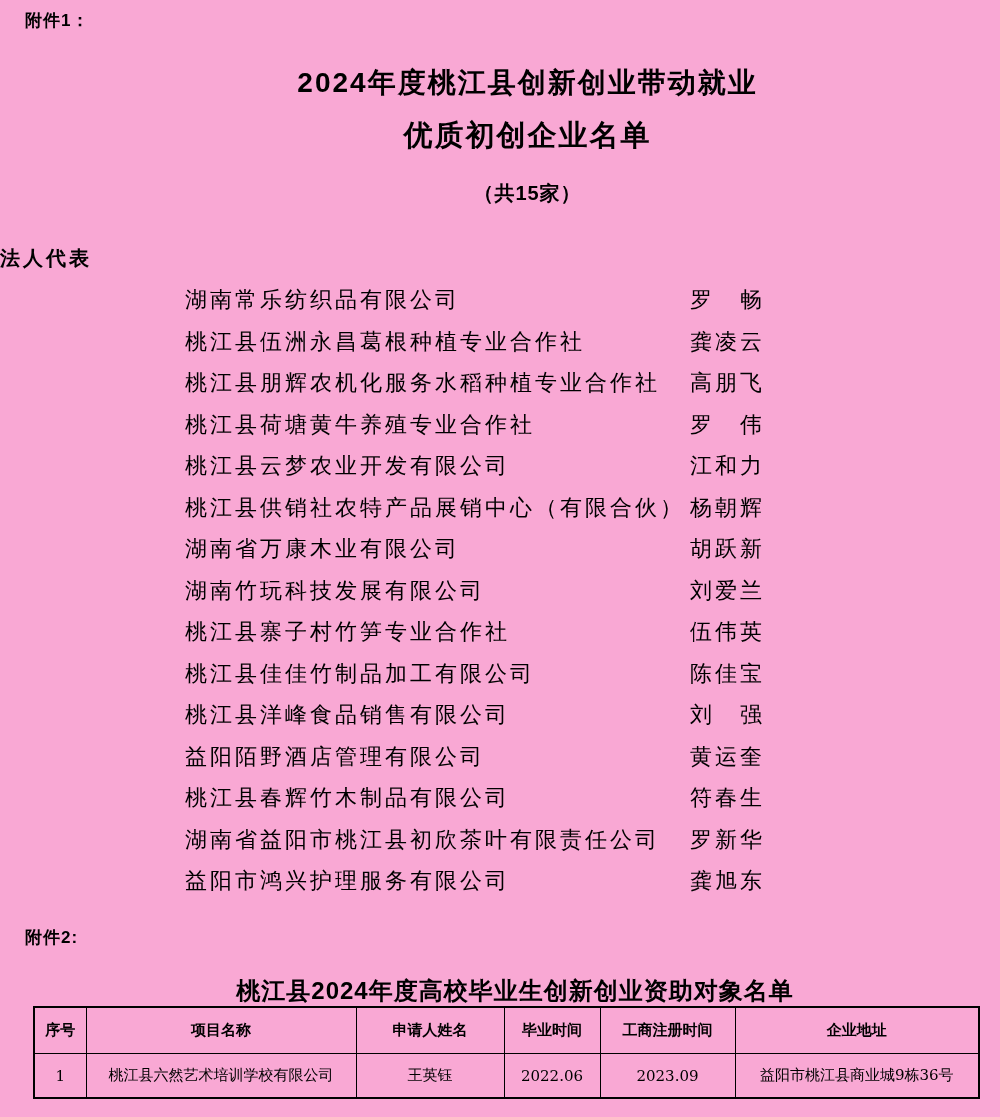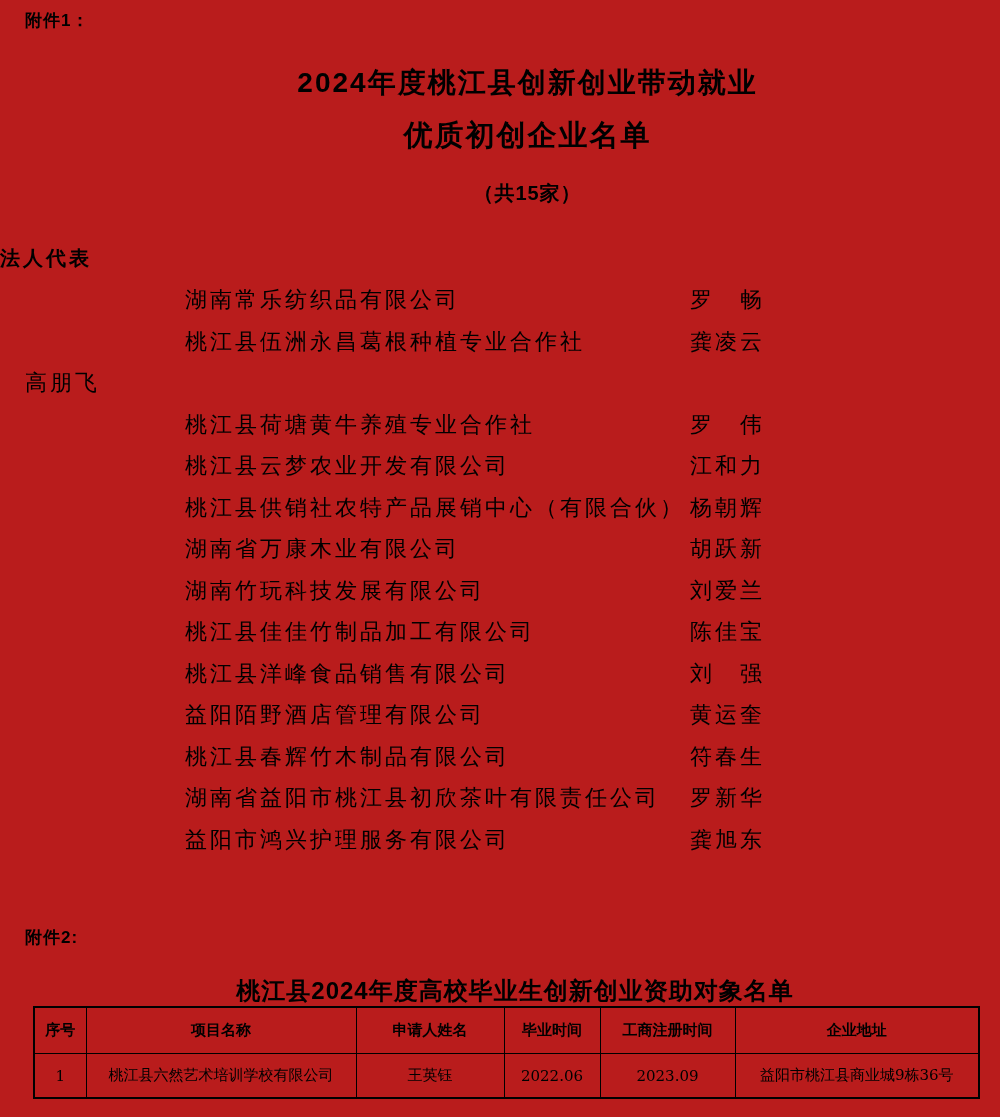--- a/index.html
+++ b/index.html
@@ -6,21 +6,21 @@
     margin: 0;
     padding: 0;
     background: #ffffff;
     color: #000000;
     font-family: "Liberation Sans", sans-serif;
   }
   #page {
     position: relative;
     width: 1000px;
     height: 1117px;
-    background: #b91c1c;
+    background: #f9a8d4;
     overflow: hidden;
   }
   .att-label {
     position: absolute;
     left: 25px;
     font-size: 17px;
     font-weight: bold;
     letter-spacing: 1px;
     font-family: "Liberation Sans", sans-serif;
   }
@@ -133,20 +133,21 @@
 
     <div class="list-row">
       <span class="col-company">湖南常乐纺织品有限公司</span>
       <span class="col-rep">罗　畅</span>
     </div>
     <div class="list-row">
       <span class="col-company">桃江县伍洲永昌葛根种植专业合作社</span>
       <span class="col-rep">龚凌云</span>
     </div>
     <div class="list-row">
+      <span class="col-company">桃江县朋辉农机化服务水稻种植专业合作社</span>
       <span class="col-rep">高朋飞</span>
     </div>
     <div class="list-row">
       <span class="col-company">桃江县荷塘黄牛养殖专业合作社</span>
       <span class="col-rep">罗　伟</span>
     </div>
     <div class="list-row">
       <span class="col-company">桃江县云梦农业开发有限公司</span>
       <span class="col-rep">江和力</span>
     </div>
@@ -154,20 +155,24 @@
       <span class="col-company">桃江县供销社农特产品展销中心（有限合伙）</span>
       <span class="col-rep">杨朝辉</span>
     </div>
     <div class="list-row">
       <span class="col-company">湖南省万康木业有限公司</span>
       <span class="col-rep">胡跃新</span>
     </div>
     <div class="list-row">
       <span class="col-company">湖南竹玩科技发展有限公司</span>
       <span class="col-rep">刘爱兰</span>
+    </div>
+    <div class="list-row">
+      <span class="col-company">桃江县寨子村竹笋专业合作社</span>
+      <span class="col-rep">伍伟英</span>
     </div>
     <div class="list-row">
       <span class="col-company">桃江县佳佳竹制品加工有限公司</span>
       <span class="col-rep">陈佳宝</span>
     </div>
     <div class="list-row">
       <span class="col-company">桃江县洋峰食品销售有限公司</span>
       <span class="col-rep">刘　强</span>
     </div>
     <div class="list-row">

